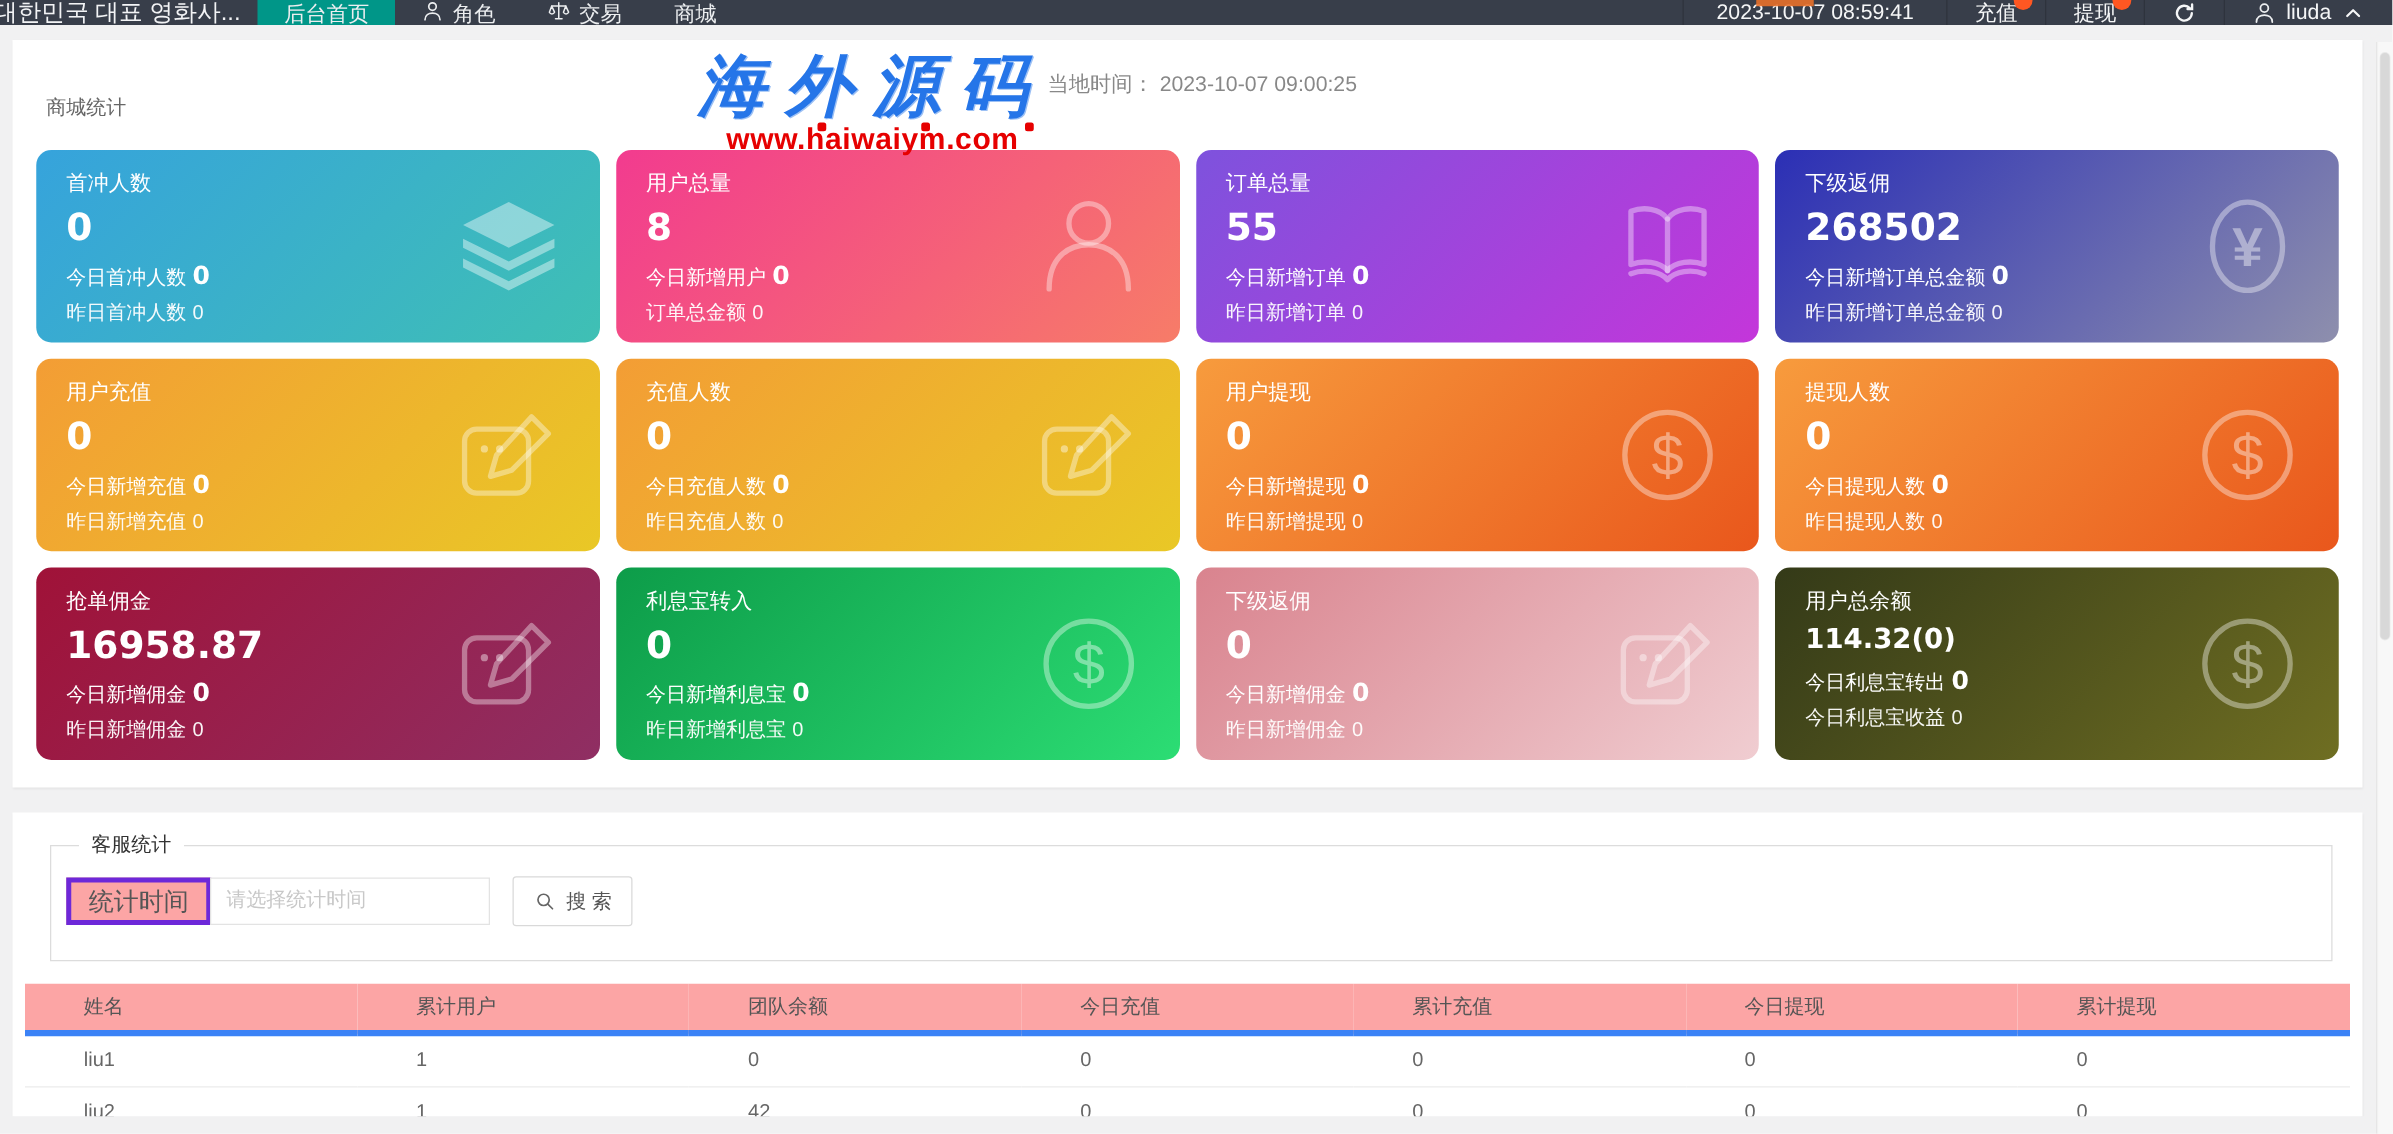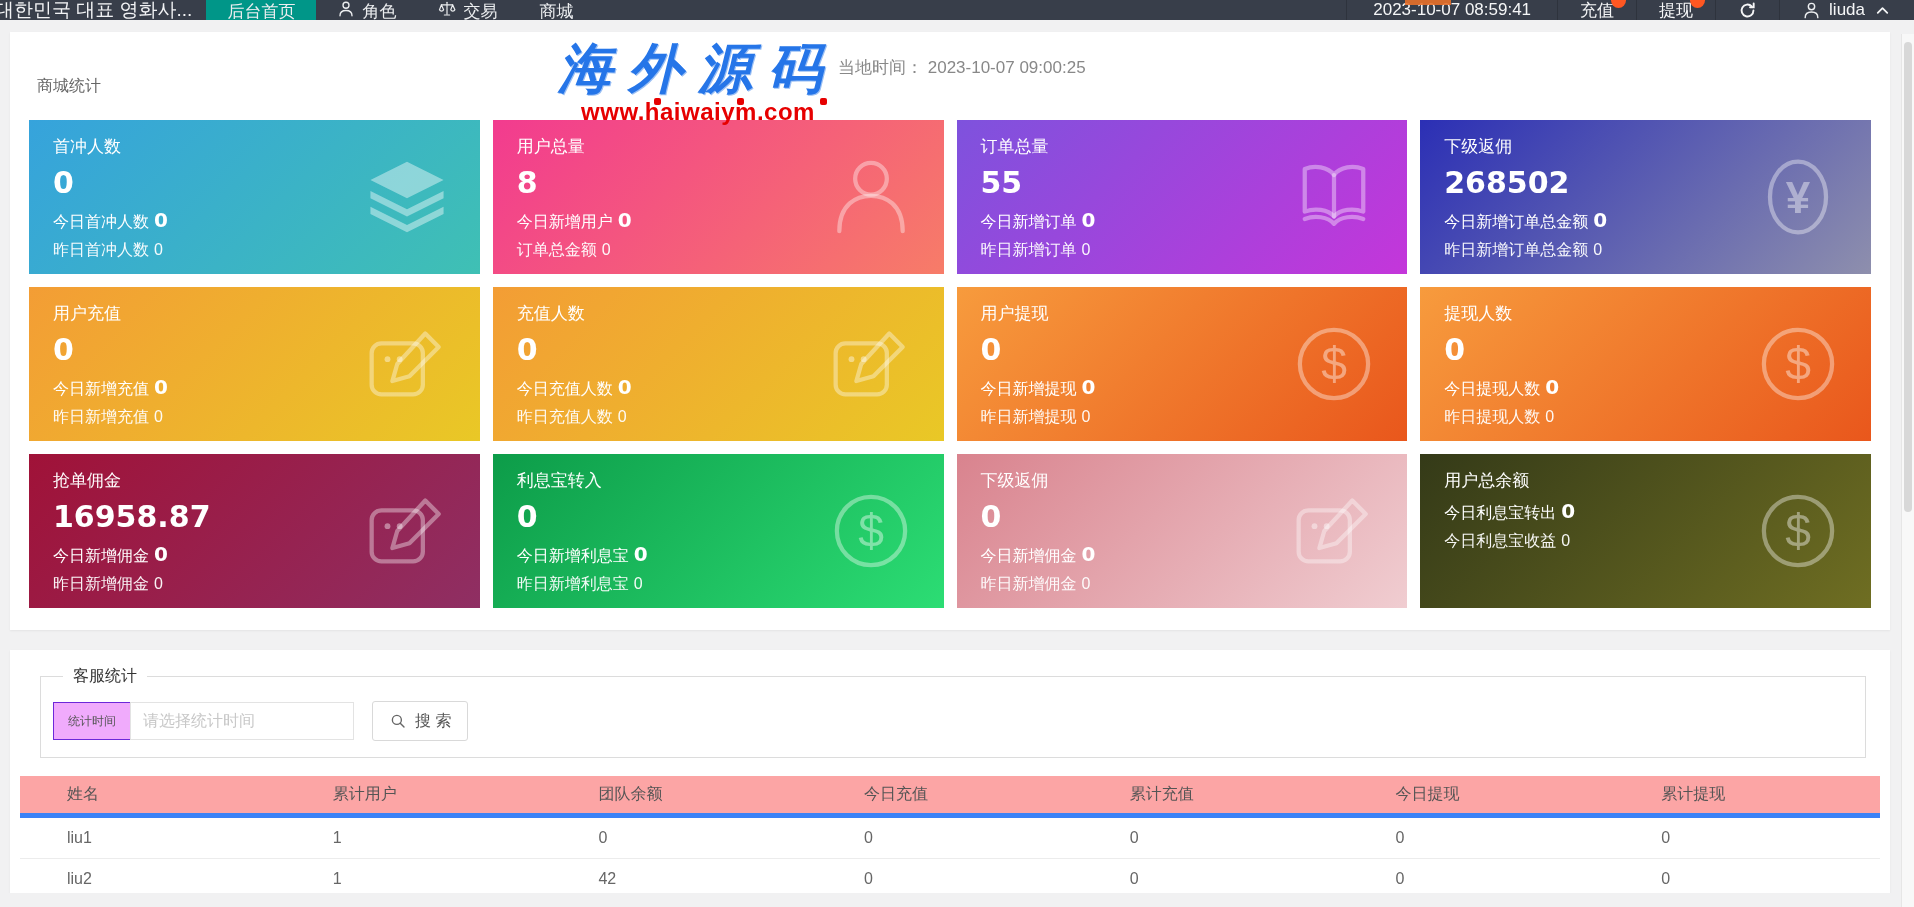--- a/index.html
+++ b/index.html
@@ -55,42 +55,43 @@
   .wm-url { font-size:24px; font-weight:bold; color:#e60000; letter-spacing:.5px; margin-top:0px; }
   .local-time { position:absolute; left:828px; top:24px; font-size:17px; color:#888; z-index:5; white-space:nowrap; }
   .section-label { padding:44px 0 0 27px; font-size:16px; color:#666; }
   .grid {
     display:grid; grid-template-columns:repeat(4,1fr); gap:13px;
     margin:23px 19px 0 19px;
   }
   .card {
     position:relative; height:154px; color:#fff; padding:15px 24px 0 24px;
     overflow:hidden;
+    border-radius:12px;
   }
   .c-title { font-size:17px; margin-bottom:7px; }
   .c-value { font-size:30px; font-weight:bold; margin-bottom:8px; font-family:"DejaVu Sans", sans-serif; }
   .grid .card:nth-child(12) .c-value { font-size:22px; }
   .c-line { font-size:16px; margin-bottom:7px; }
   .c-line .val { margin-left:5px; }
   .c-line.l1 .val { font-size:20px; font-weight:bold; font-family:"DejaVu Sans", sans-serif; }
   .c-line.l2 { opacity:.95; }
   .c-line.l2 .val { font-weight:normal; }
   .c-icon { position:absolute; right:34px; top:50%; transform:translateY(-50%); width:78px; height:78px; }
   .c-icon svg { width:100%; height:100%; }
   
   .panel2 { margin-top:20px; height:420px; }
   fieldset.filter {
-    margin:0 24px 0 30px; border:1px solid #dcdcdc; padding:14px 18px 16px 12px;
+    margin:0 24px 0 30px; border:1px solid #dcdcdc; padding:14px 18px 27px 12px;
     position:relative; top:16px;
   }
   fieldset.filter legend { font-size:16px; color:#333; padding:0 10px; margin-left:10px; }
   .form-row { display:flex; align-items:center; }
   .f-label {
     display:inline-flex; align-items:center; height:38px; padding:0 14px;
-    border:1px solid #6d28d9; background:#f0abfc; color:#555; font-size:12px;
+    border:4px solid #6d28d9; background:#fca5a5; color:#555; font-size:20px;
   }
   .f-input {
     height:38px; width:224px; margin-left:-1px; border:1px solid #e3e3e3;
     padding:0 12px; font-size:16px; color:#333; outline:none;
     font-family:"Liberation Sans", sans-serif;
   }
   .f-input::placeholder { color:#c8c8c8; }
   .search-btn {
     display:inline-flex; align-items:center; gap:7px; margin-left:18px;
     height:40px; padding:0 16px; background:#fff; border:1px solid #d9d9d9;
@@ -320,20 +321,21 @@
     <div class="c-line l2"><span class="lbl">昨日新增佣金</span><span class="val">0</span></div>
     <span class="c-icon"><svg viewBox="0 0 64 64">
               <rect x="3" y="15" width="42" height="42" rx="8" fill="none" stroke="rgba(255,255,255,0.38)" stroke-width="3.5" stroke-linecap="round" stroke-linejoin="round"></rect>
               <circle cx="16" cy="28" r="2.4" fill="rgba(255,255,255,0.42)"></circle>
               <circle cx="26" cy="28" r="2.4" fill="rgba(255,255,255,0.42)"></circle>
               <path d="M47 7 58 18 34 42 20 46 24 32 Z" fill="none" stroke="rgba(255,255,255,0.38)" stroke-width="3.5" stroke-linecap="round" stroke-linejoin="round"></path>
             </svg></span>
   </div>
         <div class="card" style="background: linear-gradient(135deg, rgb(52, 58, 24), rgb(111, 110, 34));">
     <div class="c-title">用户总余额</div>
+    <div class="c-value">114.32(0)</div>
     <div class="c-line l1"><span class="lbl">今日利息宝转出</span><span class="val">0</span></div>
     <div class="c-line l2"><span class="lbl">今日利息宝收益</span><span class="val">0</span></div>
     <span class="c-icon"><svg viewBox="0 0 64 64">
               <circle cx="32" cy="32" r="28" fill="none" stroke="rgba(255,255,255,0.38)" stroke-width="3.5" stroke-linecap="round" stroke-linejoin="round"></circle>
               <text x="32" y="45" text-anchor="middle" font-size="38" fill="rgba(255,255,255,0.42)">$</text>
             </svg></span>
   </div>
       </div>
   </section>
 

